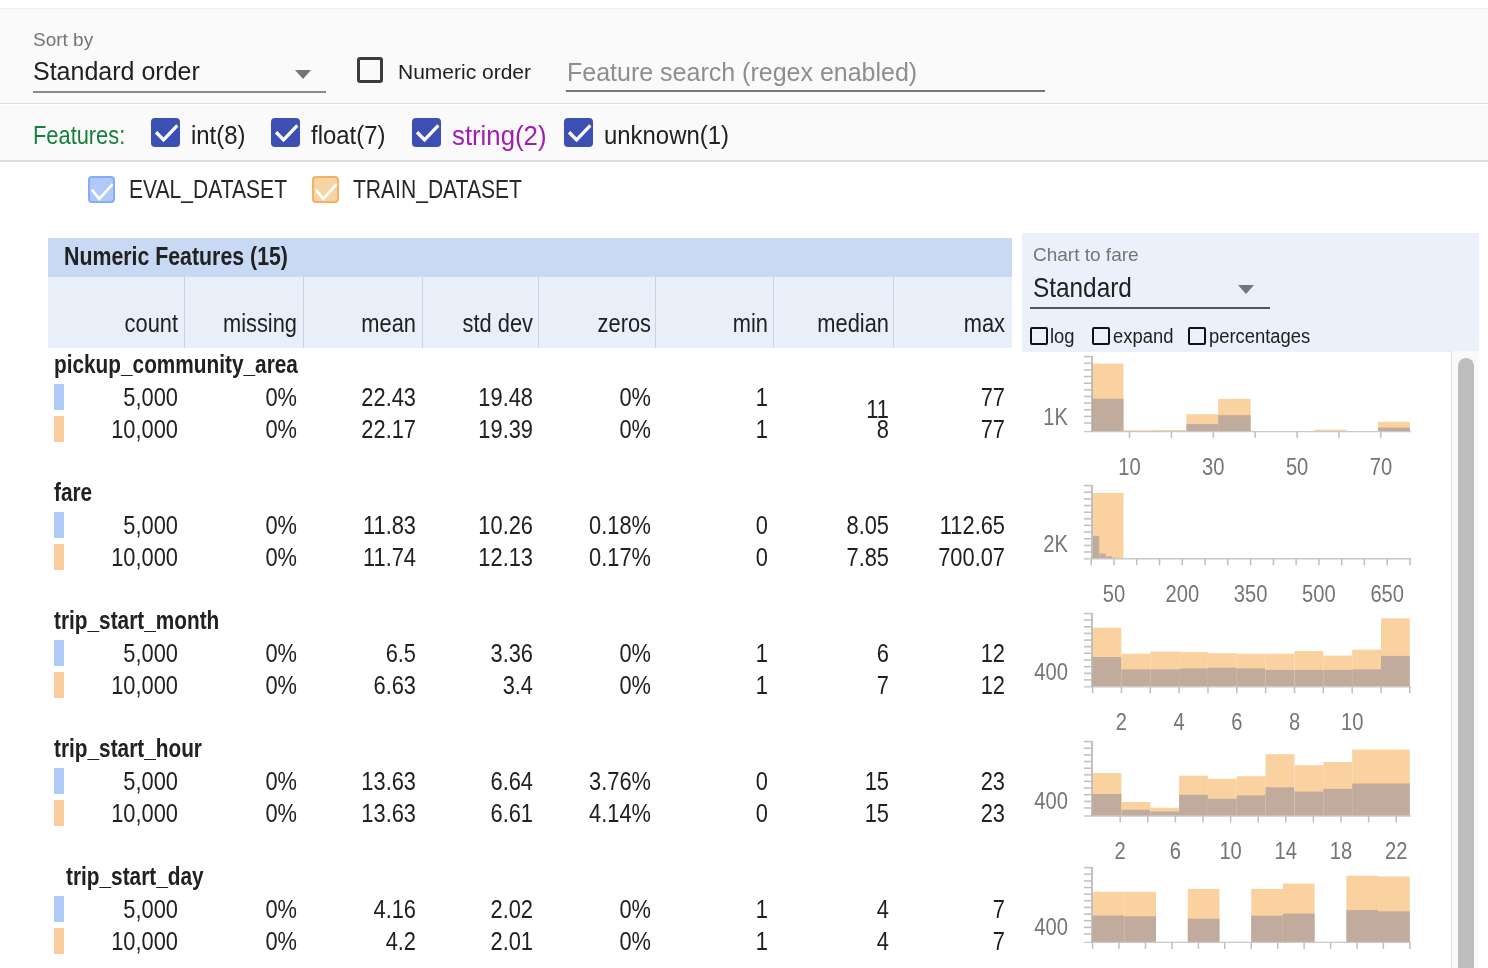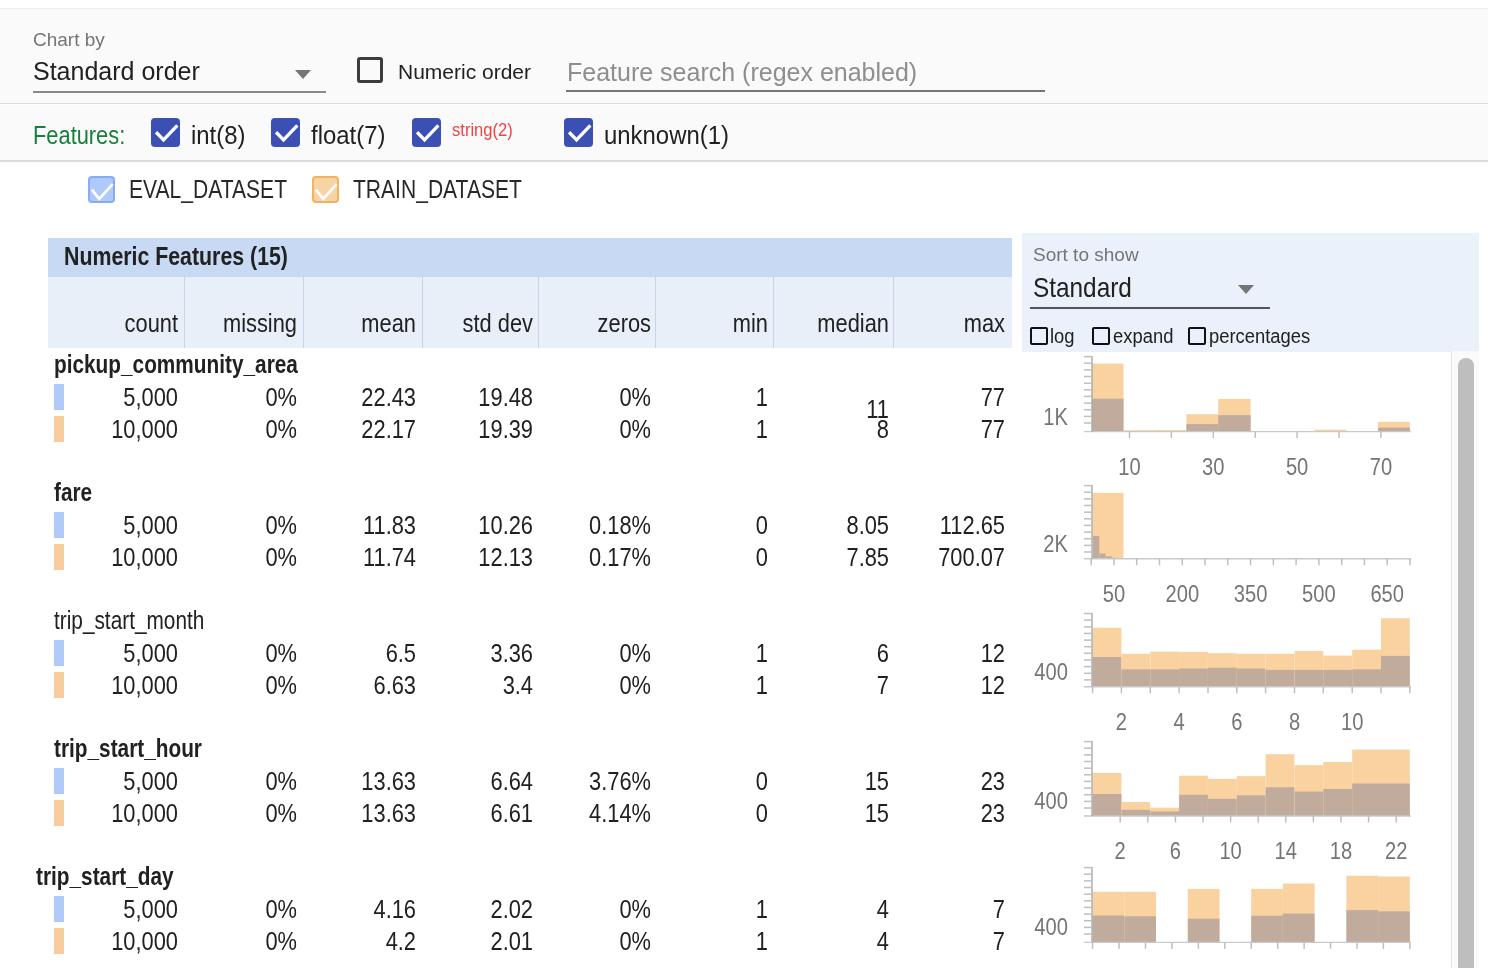--- a/index.html
+++ b/index.html
@@ -7,21 +7,21 @@
 .abs { position:absolute; }
 .cond { transform:scaleX(0.84); transform-origin:0 50%; white-space:nowrap; }
 .condr { transform:scaleX(0.84); transform-origin:100% 50%; white-space:nowrap; }
 .num { font-size:26px; color:#212121; text-align:right; }
 .gray { color:#757575; }
 </style></head>
 <body>
 
 <div class="abs" style="left:0;top:8px;width:1488px;height:96px;background:#fafafa;border-top:1px solid #eee;border-bottom:1px solid #ddd;"></div>
 <div class="abs" style="left:0;top:105px;width:1488px;height:57px;background:#fafafa;border-bottom:2px solid #dcdcdc;"></div>
-<div class="abs gray" style="left:33px;top:29px;font-size:19px;">Chart by</div>
+<div class="abs gray" style="left:33px;top:29px;font-size:19px;">Sort by</div>
 <div class="abs" style="left:33px;top:57px;font-size:25px;color:#212121;">Standard order</div>
 <div class="abs" style="left:295px;top:70px;width:0;height:0;border-left:8.5px solid transparent;border-right:8.5px solid transparent;border-top:9px solid #757575;"></div>
 <div class="abs" style="left:33px;top:91px;width:293px;height:2px;background:#8a8a8a;"></div>
 <div class="abs" style="left:357px;top:57px;width:26px;height:26px;border:3px solid #3c3c3c;border-radius:3px;background:#fafafa;"></div>
 <div class="abs" style="left:398px;top:60px;font-size:21px;color:#212121;">Numeric order</div>
 <div class="abs" style="left:567px;top:58px;font-size:25px;color:#8e8e8e;text-align:right;">Feature search (regex enabled)</div>
 <div class="abs" style="left:566px;top:90px;width:479px;height:2px;background:#757575;"></div>
 <div class="abs" style="left:33px;top:120px;font-size:26px;color:#15803d;"><span class="cond" style="display:inline-block;">Features:</span></div>
 <div class="abs" style="left:151px;top:118px;width:29px;height:29px;background:#3c50b4;border-radius:4px;"></div>
 <svg class="abs" style="left:151px;top:118px;" width="29" height="29" viewBox="0 0 24 24">
@@ -30,21 +30,21 @@
 <div class="abs" style="left:191px;top:120px;font-size:26px;color:#212121;"><span style="display:inline-block;transform:scaleX(0.92);transform-origin:0 50%;white-space:nowrap;">int(8)</span></div>
 <div class="abs" style="left:271px;top:118px;width:29px;height:29px;background:#3c50b4;border-radius:4px;"></div>
 <svg class="abs" style="left:271px;top:118px;" width="29" height="29" viewBox="0 0 24 24">
     <path d="M4.2 11.8 L10.4 18.2 L21.8 6.2" stroke="#fff" stroke-width="2.7" fill="none"></path>
   </svg>
 <div class="abs" style="left:311px;top:120px;font-size:26px;color:#212121;"><span style="display:inline-block;transform:scaleX(0.92);transform-origin:0 50%;white-space:nowrap;">float(7)</span></div>
 <div class="abs" style="left:412px;top:118px;width:29px;height:29px;background:#3c50b4;border-radius:4px;"></div>
 <svg class="abs" style="left:412px;top:118px;" width="29" height="29" viewBox="0 0 24 24">
     <path d="M4.2 11.8 L10.4 18.2 L21.8 6.2" stroke="#fff" stroke-width="2.7" fill="none"></path>
   </svg>
-<div class="abs" style="left:452px;top:120px;font-size:18px;color:#ef4444;"><span style="display:inline-block;transform:scaleX(0.92);transform-origin:0 50%;white-space:nowrap;">string(2)</span></div>
+<div class="abs" style="left:452px;top:120px;font-size:28px;color:#a21caf;"><span style="display:inline-block;transform:scaleX(0.92);transform-origin:0 50%;white-space:nowrap;">string(2)</span></div>
 <div class="abs" style="left:564px;top:118px;width:29px;height:29px;background:#3c50b4;border-radius:4px;"></div>
 <svg class="abs" style="left:564px;top:118px;" width="29" height="29" viewBox="0 0 24 24">
     <path d="M4.2 11.8 L10.4 18.2 L21.8 6.2" stroke="#fff" stroke-width="2.7" fill="none"></path>
   </svg>
 <div class="abs" style="left:604px;top:120px;font-size:26px;color:#212121;"><span style="display:inline-block;transform:scaleX(0.92);transform-origin:0 50%;white-space:nowrap;">unknown(1)</span></div>
 <div class="abs" style="left:88px;top:176px;width:27px;height:27px;background:#afc9fb;border:2.5px solid #85acf5;border-radius:4px;"></div>
 <svg class="abs" style="left:88px;top:176px;" width="27" height="27" viewBox="0 0 24 24">
     <path d="M3.4 12.2 L10 20.3 L21.9 7.2" stroke="#fff" stroke-width="2.4" fill="none"></path>
   </svg>
 <div class="abs" style="left:129px;top:176px;height:26px;line-height:26px;font-size:26px;color:#282828;"><span style="display:inline-block;transform:scaleX(0.81);transform-origin:0 50%;white-space:nowrap;">EVAL_DATASET</span></div>
@@ -102,21 +102,21 @@
 <div class="abs num" style="left:773px;top:512px;width:116px;height:26px;line-height:26px;"><span class="condr" style="display:inline-block;width:100%;">8.05</span></div>
 <div class="abs num" style="left:893px;top:512px;width:112px;height:26px;line-height:26px;"><span class="condr" style="display:inline-block;width:100%;">112.65</span></div>
 <div class="abs num" style="left:48px;top:544px;width:130px;height:26px;line-height:26px;"><span class="condr" style="display:inline-block;width:100%;">10,000</span></div>
 <div class="abs num" style="left:184px;top:544px;width:113px;height:26px;line-height:26px;"><span class="condr" style="display:inline-block;width:100%;">0%</span></div>
 <div class="abs num" style="left:303px;top:544px;width:113px;height:26px;line-height:26px;"><span class="condr" style="display:inline-block;width:100%;">11.74</span></div>
 <div class="abs num" style="left:422px;top:544px;width:111px;height:26px;line-height:26px;"><span class="condr" style="display:inline-block;width:100%;">12.13</span></div>
 <div class="abs num" style="left:538px;top:544px;width:113px;height:26px;line-height:26px;"><span class="condr" style="display:inline-block;width:100%;">0.17%</span></div>
 <div class="abs num" style="left:655px;top:544px;width:113px;height:26px;line-height:26px;"><span class="condr" style="display:inline-block;width:100%;">0</span></div>
 <div class="abs num" style="left:773px;top:544px;width:116px;height:26px;line-height:26px;"><span class="condr" style="display:inline-block;width:100%;">7.85</span></div>
 <div class="abs num" style="left:893px;top:544px;width:112px;height:26px;line-height:26px;"><span class="condr" style="display:inline-block;width:100%;">700.07</span></div>
-<div class="abs" style="left:54px;top:607px;height:26px;line-height:26px;font-size:26px;font-weight:normal;color:#212121;"><span style="display:inline-block;transform:scaleX(0.80);transform-origin:0 50%;white-space:nowrap;">trip_start_month</span></div>
+<div class="abs" style="left:54px;top:607px;height:26px;line-height:26px;font-size:26px;font-weight:bold;color:#212121;"><span style="display:inline-block;transform:scaleX(0.80);transform-origin:0 50%;white-space:nowrap;">trip_start_month</span></div>
 <div class="abs" style="left:54px;top:640px;width:10px;height:26px;background:#aecbf9;"></div>
 <div class="abs" style="left:54px;top:672px;width:10px;height:26px;background:#f8cd9c;"></div>
 <div class="abs num" style="left:48px;top:640px;width:130px;height:26px;line-height:26px;"><span class="condr" style="display:inline-block;width:100%;">5,000</span></div>
 <div class="abs num" style="left:184px;top:640px;width:113px;height:26px;line-height:26px;"><span class="condr" style="display:inline-block;width:100%;">0%</span></div>
 <div class="abs num" style="left:303px;top:640px;width:113px;height:26px;line-height:26px;"><span class="condr" style="display:inline-block;width:100%;">6.5</span></div>
 <div class="abs num" style="left:422px;top:640px;width:111px;height:26px;line-height:26px;"><span class="condr" style="display:inline-block;width:100%;">3.36</span></div>
 <div class="abs num" style="left:538px;top:640px;width:113px;height:26px;line-height:26px;"><span class="condr" style="display:inline-block;width:100%;">0%</span></div>
 <div class="abs num" style="left:655px;top:640px;width:113px;height:26px;line-height:26px;"><span class="condr" style="display:inline-block;width:100%;">1</span></div>
 <div class="abs num" style="left:773px;top:640px;width:116px;height:26px;line-height:26px;"><span class="condr" style="display:inline-block;width:100%;">6</span></div>
 <div class="abs num" style="left:893px;top:640px;width:112px;height:26px;line-height:26px;"><span class="condr" style="display:inline-block;width:100%;">12</span></div>
@@ -140,41 +140,41 @@
 <div class="abs num" style="left:773px;top:768px;width:116px;height:26px;line-height:26px;"><span class="condr" style="display:inline-block;width:100%;">15</span></div>
 <div class="abs num" style="left:893px;top:768px;width:112px;height:26px;line-height:26px;"><span class="condr" style="display:inline-block;width:100%;">23</span></div>
 <div class="abs num" style="left:48px;top:800px;width:130px;height:26px;line-height:26px;"><span class="condr" style="display:inline-block;width:100%;">10,000</span></div>
 <div class="abs num" style="left:184px;top:800px;width:113px;height:26px;line-height:26px;"><span class="condr" style="display:inline-block;width:100%;">0%</span></div>
 <div class="abs num" style="left:303px;top:800px;width:113px;height:26px;line-height:26px;"><span class="condr" style="display:inline-block;width:100%;">13.63</span></div>
 <div class="abs num" style="left:422px;top:800px;width:111px;height:26px;line-height:26px;"><span class="condr" style="display:inline-block;width:100%;">6.61</span></div>
 <div class="abs num" style="left:538px;top:800px;width:113px;height:26px;line-height:26px;"><span class="condr" style="display:inline-block;width:100%;">4.14%</span></div>
 <div class="abs num" style="left:655px;top:800px;width:113px;height:26px;line-height:26px;"><span class="condr" style="display:inline-block;width:100%;">0</span></div>
 <div class="abs num" style="left:773px;top:800px;width:116px;height:26px;line-height:26px;"><span class="condr" style="display:inline-block;width:100%;">15</span></div>
 <div class="abs num" style="left:893px;top:800px;width:112px;height:26px;line-height:26px;"><span class="condr" style="display:inline-block;width:100%;">23</span></div>
-<div class="abs" style="left:36px;top:863px;height:26px;line-height:26px;font-size:26px;font-weight:bold;color:#212121;"><span style="display:inline-block;transform:scaleX(0.80);transform-origin:0 50%;white-space:nowrap;">trip_start_day</span></div>
+<div class="abs" style="left:66px;top:863px;height:26px;line-height:26px;font-size:26px;font-weight:bold;color:#212121;"><span style="display:inline-block;transform:scaleX(0.80);transform-origin:0 50%;white-space:nowrap;">trip_start_day</span></div>
 <div class="abs" style="left:54px;top:896px;width:10px;height:26px;background:#aecbf9;"></div>
 <div class="abs" style="left:54px;top:928px;width:10px;height:26px;background:#f8cd9c;"></div>
 <div class="abs num" style="left:48px;top:896px;width:130px;height:26px;line-height:26px;"><span class="condr" style="display:inline-block;width:100%;">5,000</span></div>
 <div class="abs num" style="left:184px;top:896px;width:113px;height:26px;line-height:26px;"><span class="condr" style="display:inline-block;width:100%;">0%</span></div>
 <div class="abs num" style="left:303px;top:896px;width:113px;height:26px;line-height:26px;"><span class="condr" style="display:inline-block;width:100%;">4.16</span></div>
 <div class="abs num" style="left:422px;top:896px;width:111px;height:26px;line-height:26px;"><span class="condr" style="display:inline-block;width:100%;">2.02</span></div>
 <div class="abs num" style="left:538px;top:896px;width:113px;height:26px;line-height:26px;"><span class="condr" style="display:inline-block;width:100%;">0%</span></div>
 <div class="abs num" style="left:655px;top:896px;width:113px;height:26px;line-height:26px;"><span class="condr" style="display:inline-block;width:100%;">1</span></div>
 <div class="abs num" style="left:773px;top:896px;width:116px;height:26px;line-height:26px;"><span class="condr" style="display:inline-block;width:100%;">4</span></div>
 <div class="abs num" style="left:893px;top:896px;width:112px;height:26px;line-height:26px;"><span class="condr" style="display:inline-block;width:100%;">7</span></div>
 <div class="abs num" style="left:48px;top:928px;width:130px;height:26px;line-height:26px;"><span class="condr" style="display:inline-block;width:100%;">10,000</span></div>
 <div class="abs num" style="left:184px;top:928px;width:113px;height:26px;line-height:26px;"><span class="condr" style="display:inline-block;width:100%;">0%</span></div>
 <div class="abs num" style="left:303px;top:928px;width:113px;height:26px;line-height:26px;"><span class="condr" style="display:inline-block;width:100%;">4.2</span></div>
 <div class="abs num" style="left:422px;top:928px;width:111px;height:26px;line-height:26px;"><span class="condr" style="display:inline-block;width:100%;">2.01</span></div>
 <div class="abs num" style="left:538px;top:928px;width:113px;height:26px;line-height:26px;"><span class="condr" style="display:inline-block;width:100%;">0%</span></div>
 <div class="abs num" style="left:655px;top:928px;width:113px;height:26px;line-height:26px;"><span class="condr" style="display:inline-block;width:100%;">1</span></div>
 <div class="abs num" style="left:773px;top:928px;width:116px;height:26px;line-height:26px;"><span class="condr" style="display:inline-block;width:100%;">4</span></div>
 <div class="abs num" style="left:893px;top:928px;width:112px;height:26px;line-height:26px;"><span class="condr" style="display:inline-block;width:100%;">7</span></div>
 <div class="abs" style="left:1022px;top:233px;width:457px;height:119px;background:#eaf1fb;"></div>
-<div class="abs gray" style="left:1033px;top:244px;font-size:19px;">Sort to show</div>
+<div class="abs gray" style="left:1033px;top:244px;font-size:19px;">Chart to fare</div>
 <div class="abs" style="left:1033px;top:272px;font-size:28px;color:#212121;"><span style="display:inline-block;transform:scaleX(0.87);transform-origin:0 50%;white-space:nowrap;">Standard</span></div>
 <div class="abs" style="left:1238px;top:285px;width:0;height:0;border-left:8.5px solid transparent;border-right:8.5px solid transparent;border-top:9px solid #757575;"></div>
 <div class="abs" style="left:1030px;top:307px;width:240px;height:2px;background:#555;"></div>
 <div class="abs" style="left:1030px;top:327px;width:18px;height:18px;border:2px solid #111;border-radius:2px;background:transparent;"></div>
 <div class="abs" style="left:1050px;top:324px;height:24px;line-height:24px;font-size:20px;color:#212121;"><span style="display:inline-block;transform:scaleX(0.92);transform-origin:0 50%;white-space:nowrap;">log</span></div>
 <div class="abs" style="left:1092px;top:327px;width:18px;height:18px;border:2px solid #111;border-radius:2px;background:transparent;"></div>
 <div class="abs" style="left:1113px;top:324px;height:24px;line-height:24px;font-size:20px;color:#212121;"><span style="display:inline-block;transform:scaleX(0.92);transform-origin:0 50%;white-space:nowrap;">expand</span></div>
 <div class="abs" style="left:1188px;top:327px;width:18px;height:18px;border:2px solid #111;border-radius:2px;background:transparent;"></div>
 <div class="abs" style="left:1209px;top:324px;height:24px;line-height:24px;font-size:20px;color:#212121;"><span style="display:inline-block;transform:scaleX(0.92);transform-origin:0 50%;white-space:nowrap;">percentages</span></div>
 <svg class="abs" style="left:0;top:0;" width="1488" height="968" viewBox="0 0 1488 968">

